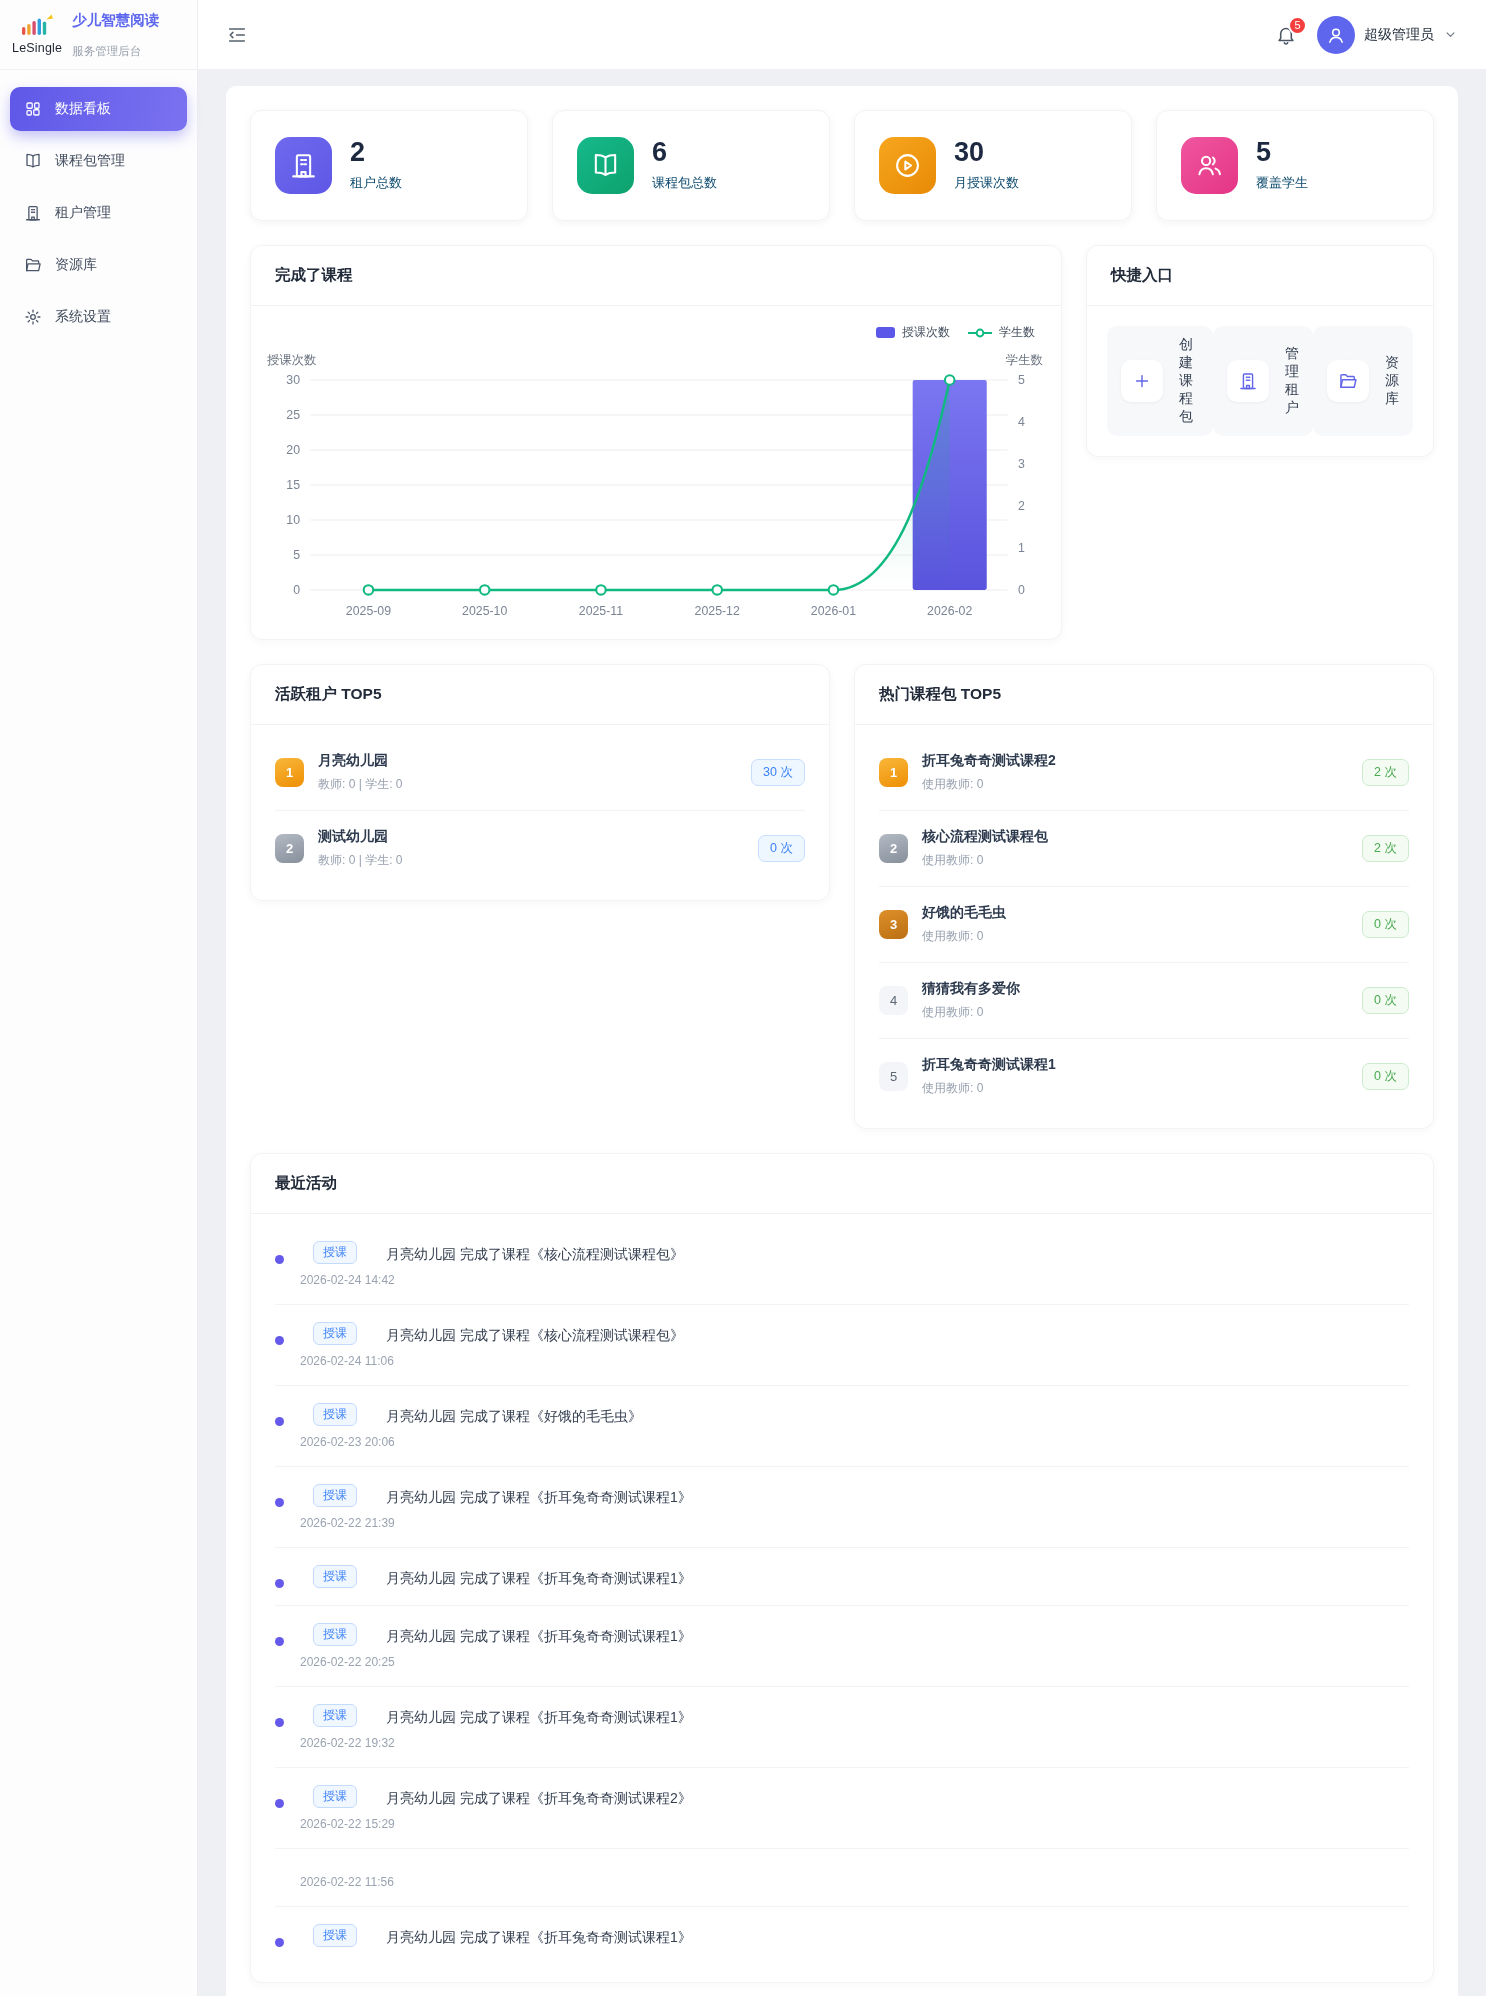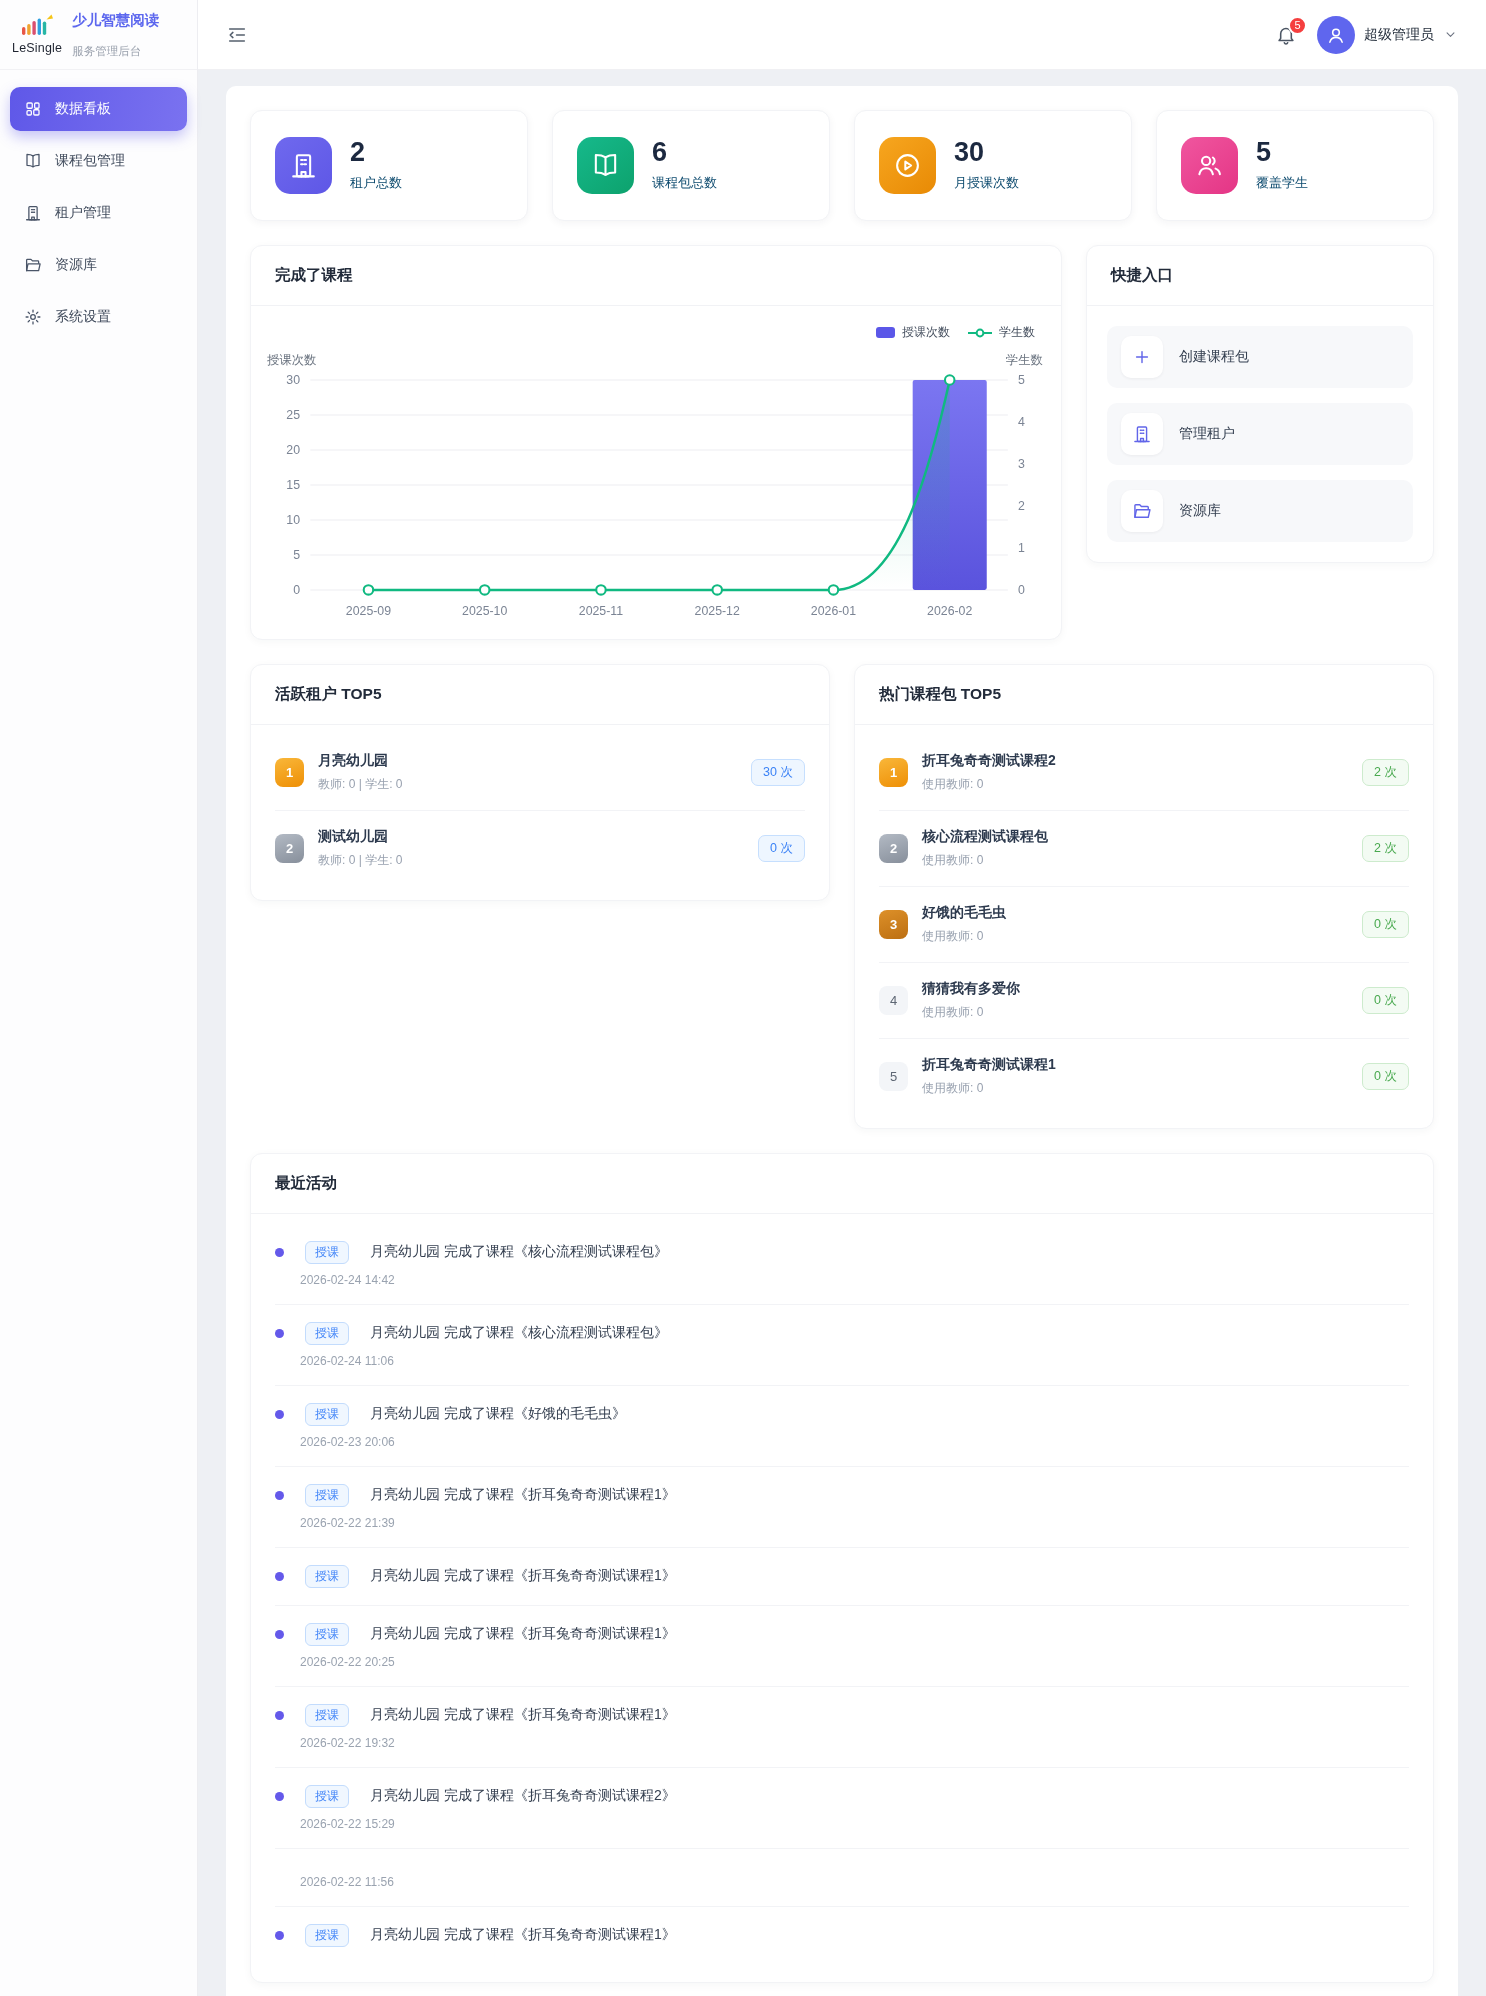--- a/index.html
+++ b/index.html
@@ -41,21 +41,21 @@
 .card{background:#fff;border:1px solid #f2f3f6;border-radius:12px;box-shadow:0 2px 8px rgba(30,41,59,.04)}
 .card-title{padding:19px 24px;font-size:15.5px;font-weight:bold;color:#222b3a;border-bottom:1px solid #f1f2f5}
 .trend-card{flex:1;min-width:0}
 .quick-card{flex:0 0 348px}
 .legend-row{display:flex;justify-content:flex-end;gap:18px;padding:18px 26px 0}
 .legend-item{display:flex;align-items:center;gap:7px;font-size:12px;color:#454f5e}
 .lg-bar{width:19px;height:11px;border-radius:3px;display:inline-block}
 .chart-wrap{padding:2px 12px 12px}
 text.tick{fill:#7b8494;font-size:12px;font-family:"Liberation Sans",sans-serif}
 text.axis-name{fill:#6b7480;font-size:12px;font-family:"Liberation Sans",sans-serif}
-.quick-list{padding:20px;display:flex;flex-direction:column;gap:15px}
+.quick-list{padding:20px;display:flex;flex-direction:row;}
 .quick-item{background:#f7f8fa;border-radius:10px;display:flex;align-items:center;gap:16px;padding:10px 14px;cursor:pointer}
 .quick-icon{width:42px;height:42px;background:#fff;border-radius:10px;color:#6165e9;display:flex;padding:11px;box-shadow:0 1px 3px rgba(30,41,59,.06);flex:0 0 42px}
 .quick-label{font-size:14px;color:#333e4f}
 .half-card{flex:1;min-width:0}
 .toplist{padding:10px 24px 14px}
 .rank-item{display:flex;align-items:center;gap:14px;padding:17px 0;border-bottom:1px solid #f2f3f6}
 .rank-item:last-child{border-bottom:none}
 .rank-badge{width:29px;height:29px;border-radius:8px;display:flex;align-items:center;justify-content:center;font-size:13px;color:#fff;font-weight:bold;flex:0 0 29px}
 .rk-1{background:linear-gradient(160deg,#f9b73a,#ee8f05)}
 .rk-2{background:linear-gradient(160deg,#b3bac4,#878f9b)}
@@ -64,21 +64,21 @@
 .rank-info{flex:1;min-width:0}
 .rank-name{font-size:14px;font-weight:bold;color:#2d3a4e}
 .rank-meta{font-size:12px;color:#98a1af;margin-top:6px}
 .count-pill{font-size:12.5px;padding:4px 11px;border-radius:7px;border:1px solid;white-space:nowrap}
 .pill-blue{color:#3b82f6;background:#eef6ff;border-color:#c6dffe}
 .pill-green{color:#49a94f;background:#f3fbf3;border-color:#cdebcd}
 .activity-card{margin-top:24px}
 .activity-list{padding:10px 24px 18px}
 .act-item{padding:17px 0;border-bottom:1px solid #f2f3f6}
 .act-item:last-child{border-bottom:none}
-.act-row{display:flex;align-items:center;gap:21px}
+.act-row{display:flex;align-items:flex-end;gap:29px}
 .act-dot{width:9px;height:9px;border-radius:50%;flex:0 0 9px}
 .dot-lesson{background:#6459ea}
 .dot-tenant{background:#10b981}
 .act-tag{font-size:12px;padding:2px 9px;border-radius:6px;border:1px solid}
 .tag-lesson{color:#3f83f8;background:#f0f7ff;border-color:#c3dcfd}
 .tag-tenant{color:#3dae51;background:#f3fbf4;border-color:#c5e8ca}
 .act-text{font-size:14px;color:#333e4f}
 .act-time{font-size:12px;color:#9aa3b0;margin-top:9px;margin-left:25px}
 </style>
 </head>

